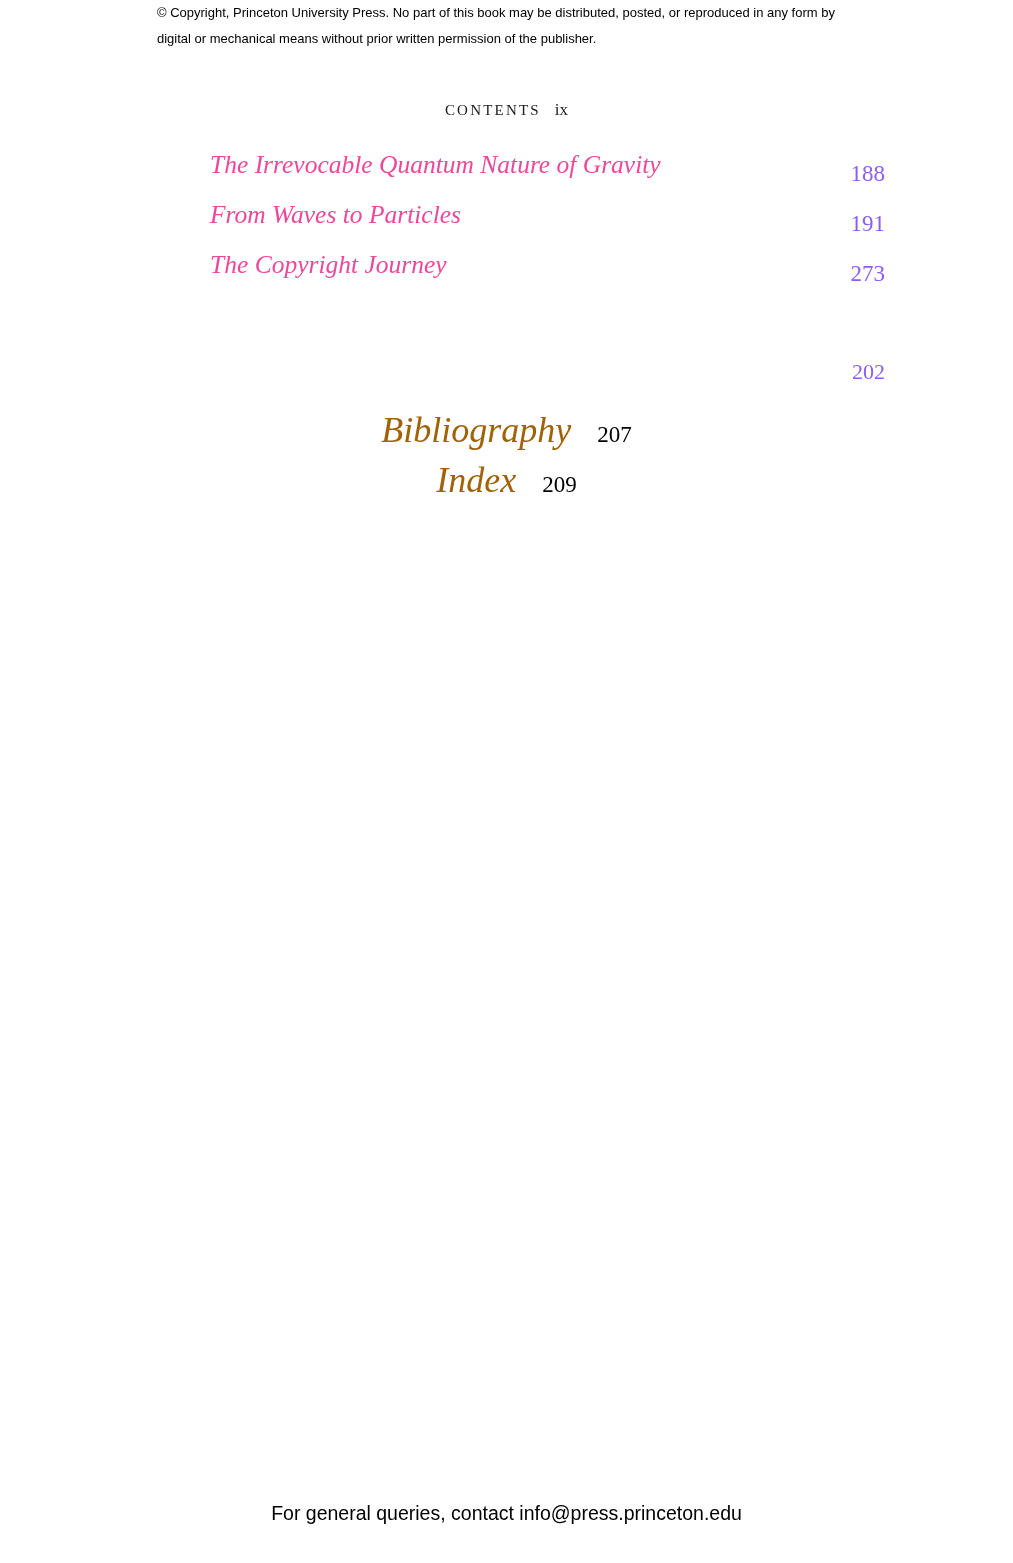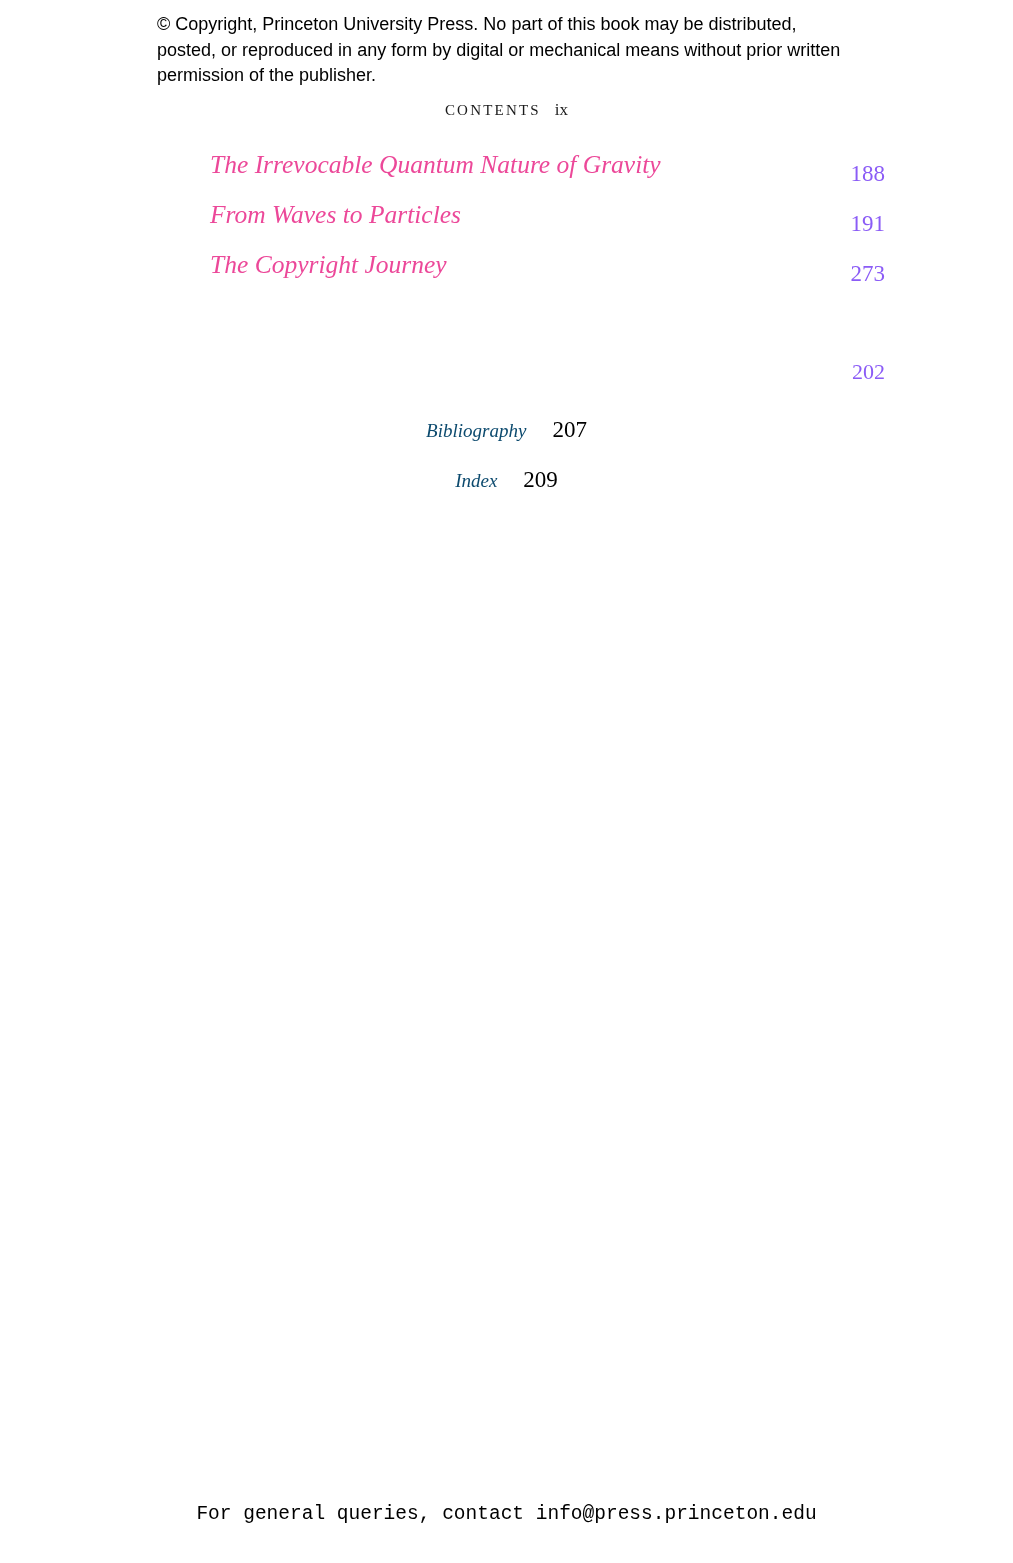--- a/index.html
+++ b/index.html
@@ -13,24 +13,24 @@
     position: relative;
     font-family: "Liberation Serif", serif;
     color: #1a1a1a;
     overflow: hidden;
   }
 
   
   .copyright {
     position: absolute;
     left: 157px;
-    top: 12px;
+    top: 0;
     width: 700px;
     font-family: "Liberation Sans", sans-serif;
-    font-size: 18px;
+    font-size: 13px;
     line-height: 25.5px;
     color: #000000;
   }
 
   
   .running-head {
     position: absolute;
     left: 0;
     top: 100px;
     width: 1013px;
@@ -104,37 +104,37 @@
     width: 1013px;
     text-align: center;
   }
   .bm-row {
     height: 50px;
     line-height: 50px;
     white-space: nowrap;
   }
   .bm-title {
     font-style: italic;
-    font-size: 19px;
-    color: #0c4a6e;
+    font-size: 36px;
+    color: #a16207;
   }
   .bm-page {
     font-size: 23px;
     margin-left: 26px;
     color: #000000;
   }
 
   
   .footer {
     position: absolute;
     left: 0;
     bottom: 38px;
     width: 1013px;
     text-align: center;
-    font-family: Liberation Mono, monospace;
+    font-family: Liberation Sans, sans-serif;
     font-size: 19.5px;
     color: #000000;
   }
 </style>
 </head>
 <body>
 
 <div class="copyright">© Copyright, Princeton University Press. No part of this book may be distributed, posted, or reproduced in any form by digital or mechanical means without prior written permission of the publisher.</div>
 
 <div class="running-head">

